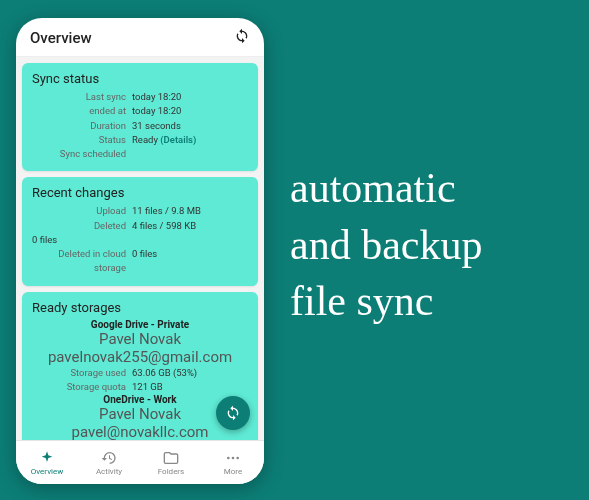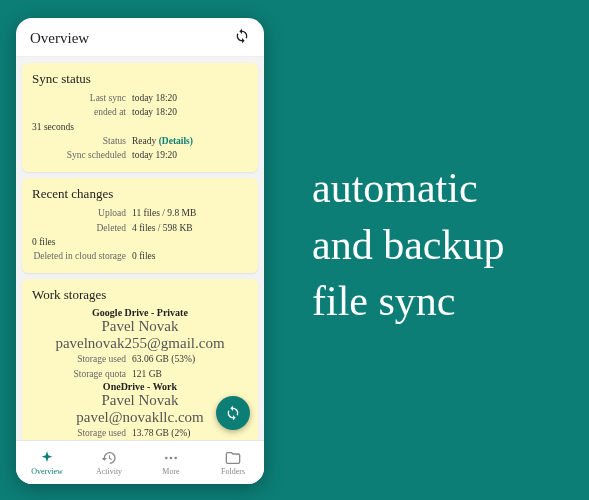--- a/index.html
+++ b/index.html
@@ -6,62 +6,61 @@
 body {
   width: 589px;
   height: 500px;
   background: #0c7e76;
   font-family: -apple-system, BlinkMacSystemFont, "Segoe UI", Roboto, sans-serif;
   position: relative;
   overflow: hidden;
 }
 .promo-text {
   position: absolute;
-  left: 312px;
+  left: 290px;
   top: 160px;
   color: #fff;
   font-size: 42px;
   line-height: 1.35;
   font-weight: 400;
   font-family: Georgia, "Times New Roman", serif;
 }
 .phone {
   position: absolute;
   left: 16px;
   top: 18px;
   width: 248px;
   height: 466px;
   background: #fff;
-  border-radius: 16px;
+  border-radius: 26px;
   box-shadow: 0 4px 20px rgba(0,0,0,0.3);
   overflow: hidden;
   display: flex;
   flex-direction: column;
-  font-family: Liberation Serif, serif;
 }
 .appbar {
   display: flex;
   align-items: center;
   justify-content: space-between;
   padding: 10px 14px 8px 14px;
   border-bottom: 1px solid #eee;
 }
 .appbar-title {
   font-size: 15px;
   font-weight: 500;
   color: #222;
 }
 .sync-icon svg { width: 16px; height: 16px; }
 .content {
   flex: 1;
   overflow-y: hidden;
   background: #f3f3f3;
 }
 .card {
-  background: #fef9c3;
+  background: #5eead4;
   margin: 6px 6px 0 6px;
   border-radius: 6px;
   padding: 8px 10px 10px 10px;
   box-shadow: 0 1px 2px rgba(0,0,0,0.08);
 }
 .card-title {
   font-size: 13px;
   font-weight: 400;
   color: #222;
   margin-bottom: 4px;
@@ -160,32 +159,32 @@
       <div class="card-title">Sync status</div>
       <div class="row">
         <div class="row-label">Last sync</div>
         <div class="row-value">today 18:20</div>
       </div>
       <div class="row">
         <div class="row-label">ended at</div>
         <div class="row-value">today 18:20</div>
       </div>
       <div class="row">
+        <div class="row-label">Duration</div>
         <div class="row-value">31 seconds</div>
       </div>
       <div class="row">
         <div class="row-label">Status</div>
         <div class="row-value">
           <span>Ready</span>
           <span class="details-link">(Details)</span>
         </div>
       </div>
       <div class="row">
         <div class="row-label">Sync scheduled</div>
-        <div class="row-value">today 19:20</div>
       </div>
     </div>
 
     <div class="card">
       <div class="card-title">Recent changes</div>
       <div class="row">
         <div class="row-label">Upload</div>
         <div class="row-value">11 files / 9.8 MB</div>
       </div>
       <div class="row">
@@ -195,21 +194,21 @@
       <div class="row">
         <div class="row-value">0 files</div>
       </div>
       <div class="row">
         <div class="row-label">Deleted in cloud storage</div>
         <div class="row-value">0 files</div>
       </div>
     </div>
 
     <div class="card">
-      <div class="card-title">Work storages</div>
+      <div class="card-title">Ready storages</div>
 
       <div class="storage-block">
         <div class="storage-title">Google Drive - Private</div>
         <div class="storage-sub">Pavel Novak</div>
         <div class="storage-sub">pavelnovak255@gmail.com</div>
         <div class="row">
           <div class="row-label">Storage used</div>
           <div class="row-value">63.06 GB (53%)</div>
         </div>
         <div class="row">
@@ -246,27 +245,27 @@
       <span>Overview</span>
     </div>
     <div class="nav-item">
       <svg viewBox="0 0 24 24">
           <path d="M13 3a9 9 0 00-9 9H1l4 4 4-4H6a7 7 0 117 7v2a9 9 0 000-18zM12 8v5l4 2 .75-1.23L13.5 12V8z"></path>
         </svg>
       <span>Activity</span>
     </div>
     <div class="nav-item">
       <svg viewBox="0 0 24 24">
+          <path d="M20 6h-8l-2-2H4a2 2 0 00-2 2v12a2 2 0 002 2h16a2 2 0 002-2V8a2 2 0 00-2-2z" fill="none" stroke="currentColor" stroke-width="2"></path>
+        </svg>
+      <span>Folders</span>
+    </div>
+    <div class="nav-item">
+      <svg viewBox="0 0 24 24">
           <circle cx="5" cy="12" r="2"></circle>
           <circle cx="12" cy="12" r="2"></circle>
           <circle cx="19" cy="12" r="2"></circle>
         </svg>
       <span>More</span>
     </div>
-    <div class="nav-item">
-      <svg viewBox="0 0 24 24">
-          <path d="M20 6h-8l-2-2H4a2 2 0 00-2 2v12a2 2 0 002 2h16a2 2 0 002-2V8a2 2 0 00-2-2z" fill="none" stroke="currentColor" stroke-width="2"></path>
-        </svg>
-      <span>Folders</span>
-    </div>
   </div>
 
 </div>
 
 </body></html>

